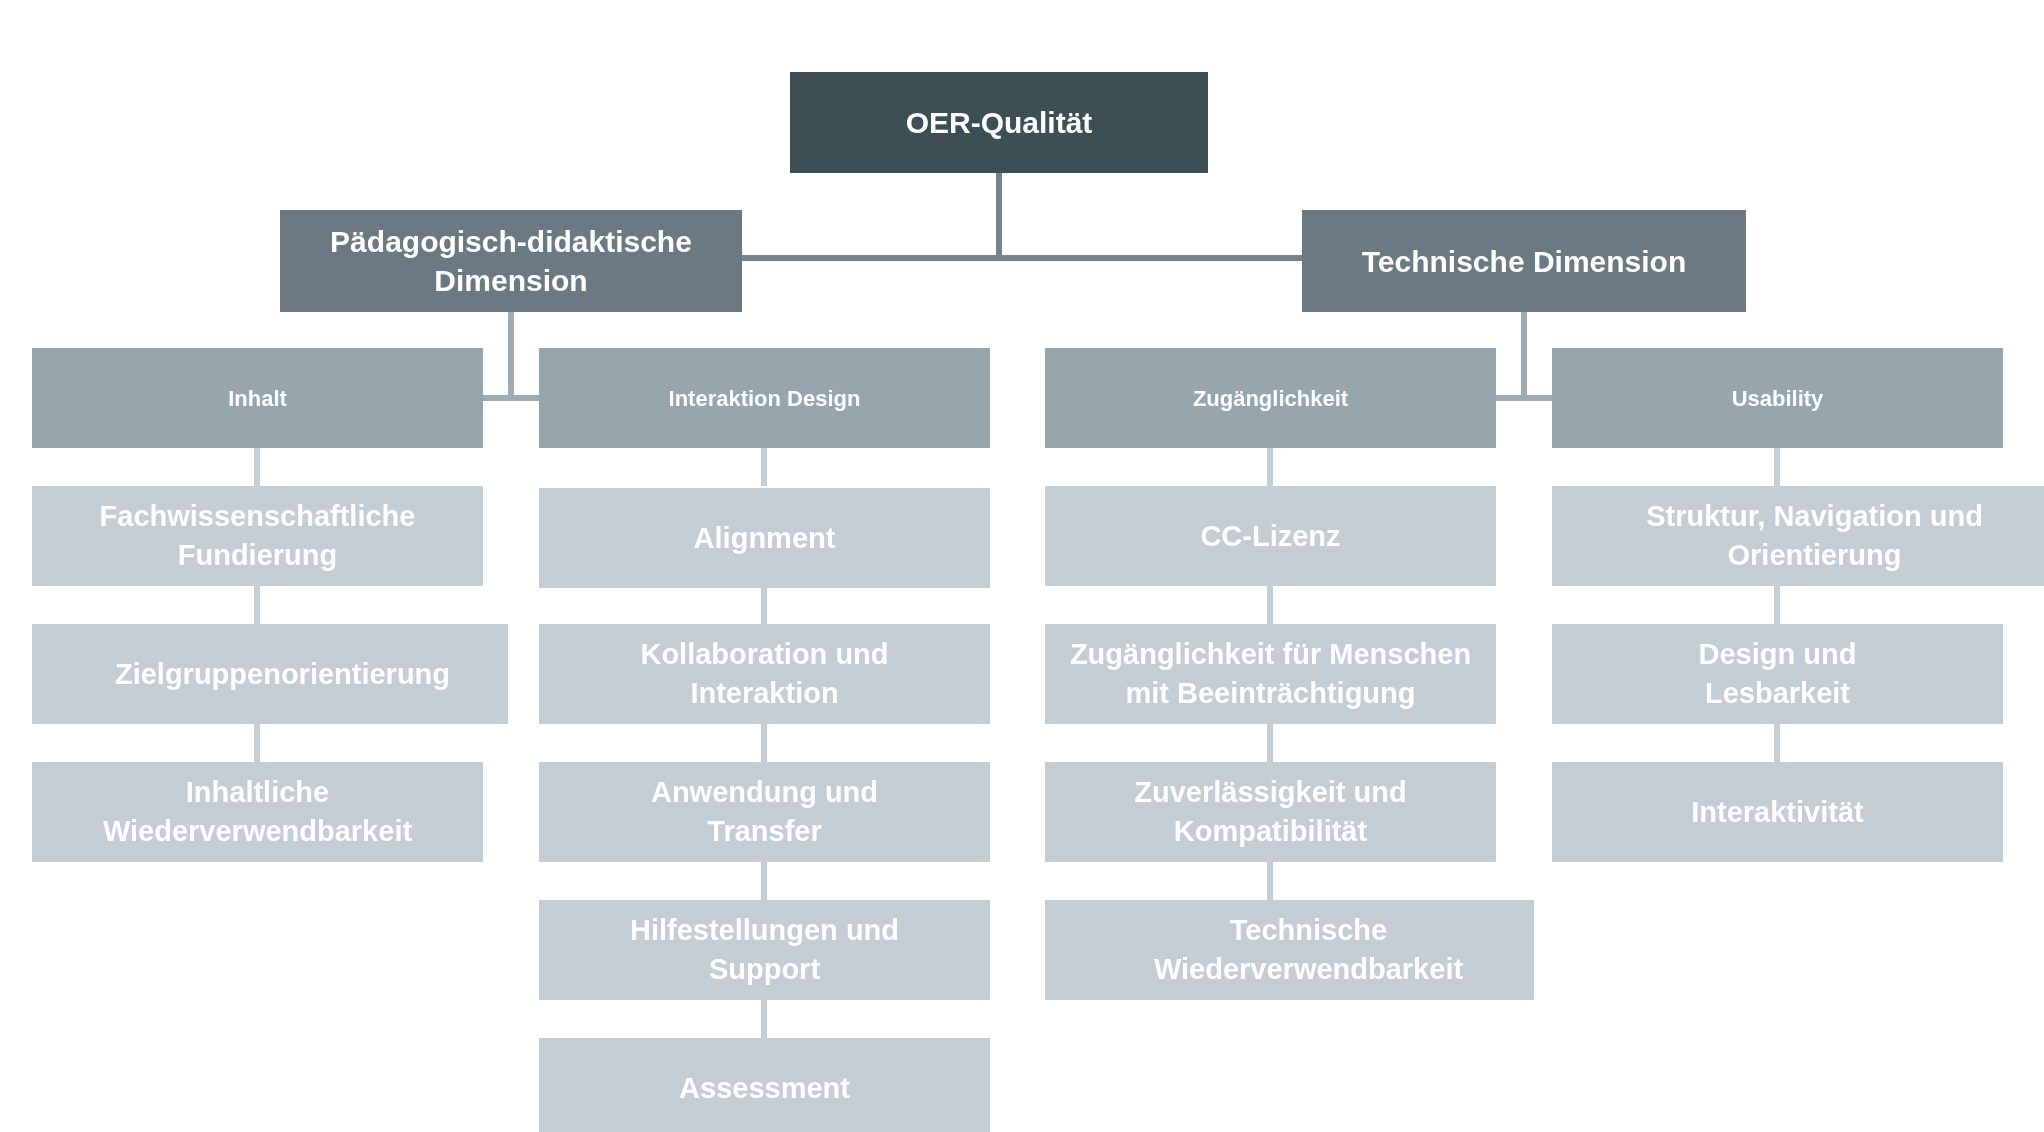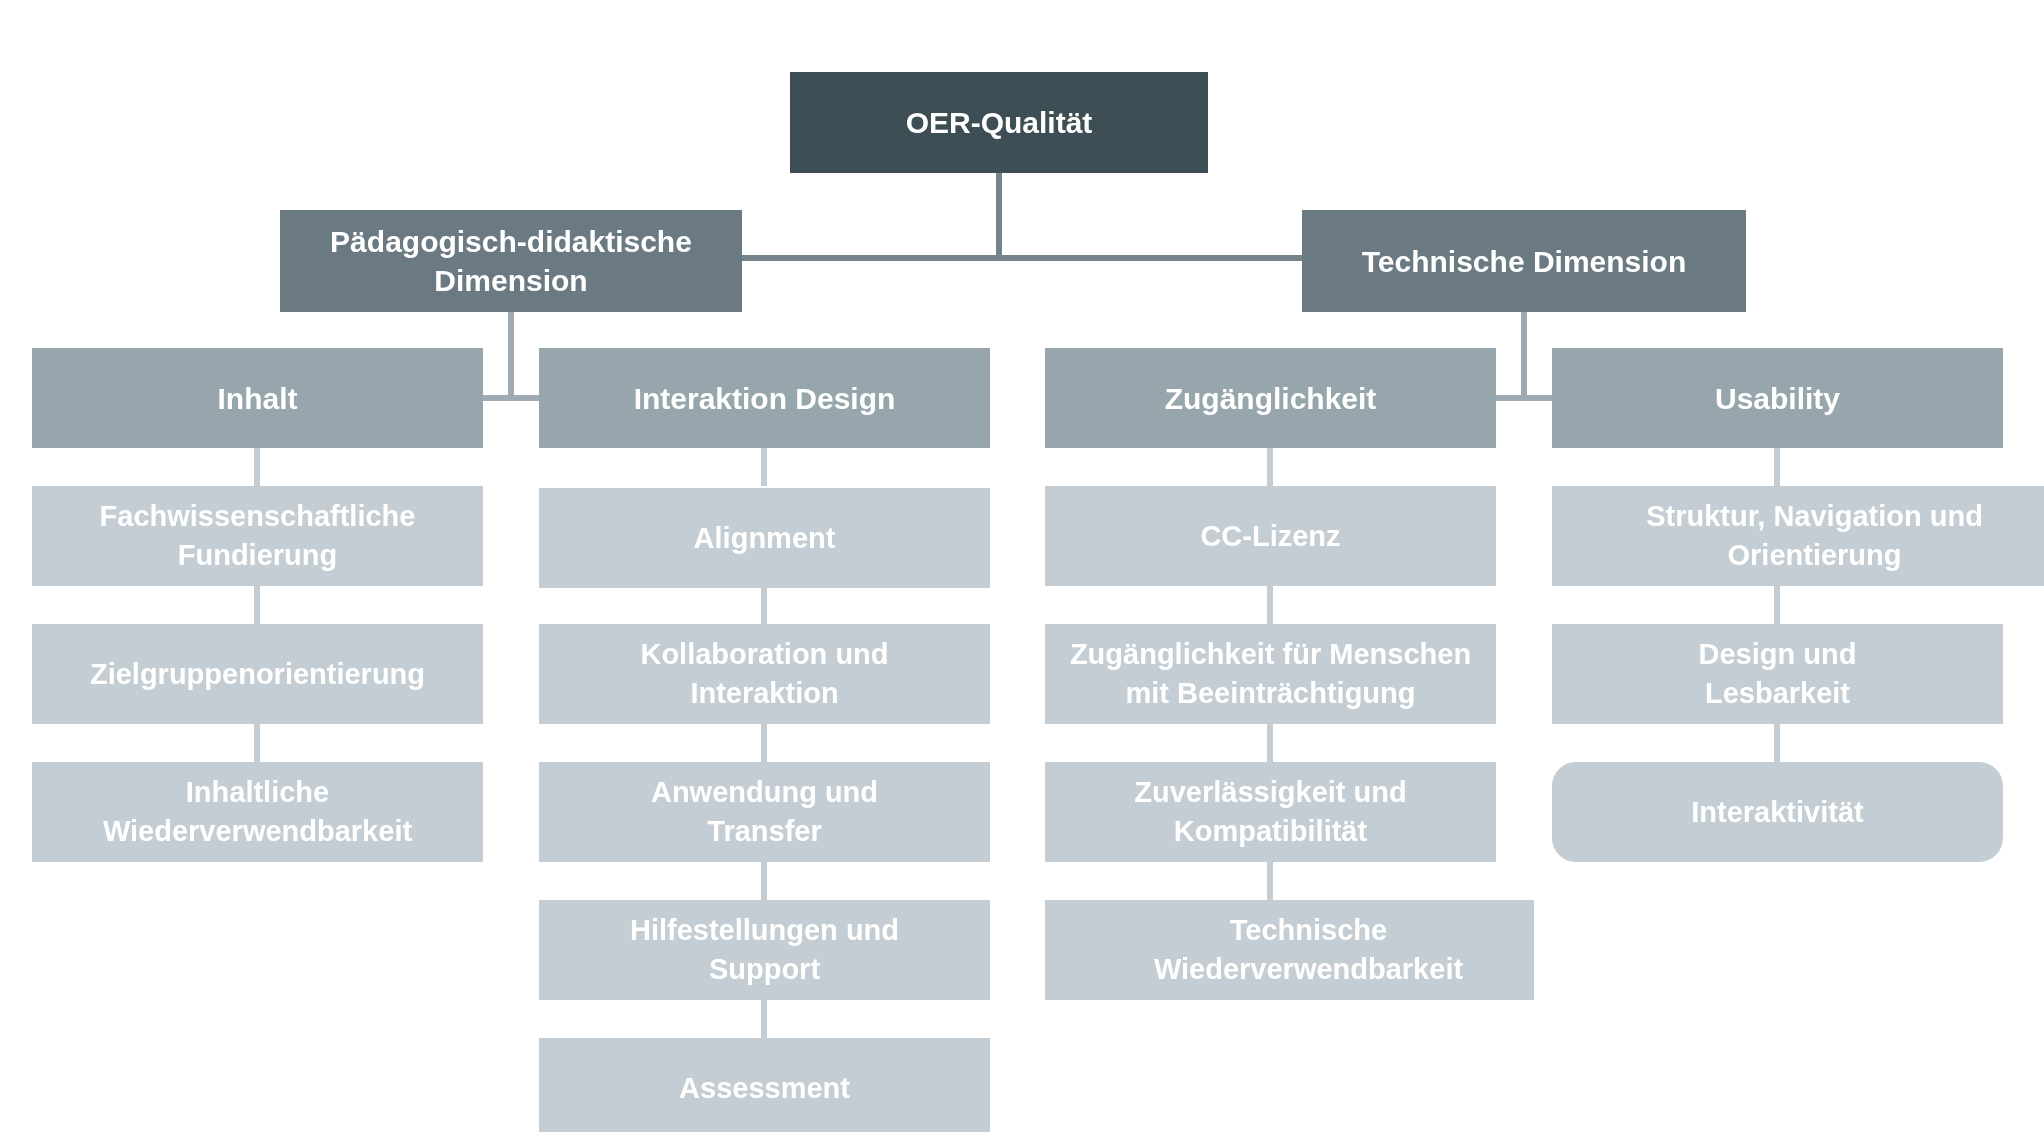--- a/index.html
+++ b/index.html
@@ -18,21 +18,21 @@
     display: flex;
     align-items: center;
     justify-content: center;
     text-align: center;
     color: var(--text, #ffffff);
     font-weight: bold;
     white-space: pre-line;
   }
   .root { background: var(--root-box, #3E4E55); font-size: 30px; line-height: 39px; }
   .dim  { background: var(--dimension-box, #6B7A82); font-size: 30px; line-height: 39px; }
-  .cat  { background: var(--category-box, #97A5AD); font-size: 30px; line-height: 39px; }
+  .cat  { background: var(--category-box, #97A5AD); font-size: 22px; line-height: 39px; }
   .sub  { background: var(--subcategory-box, #C3CDD3); font-size: 29px; line-height: 39px; }
   .line { position: absolute; }
   .l-dark  { background: var(--connector-dark, #75838B); }
   .l-mid   { background: var(--connector-mid, #9FABB2); }
   .l-light { background: var(--connector-light, #C3CDD3); }
 </style>
 </head>
 <body>
 
 <div class="canvas">
@@ -70,21 +70,21 @@
 Dimension</div>
   <div class="box dim" style="left:1302px; top:170px; width:444px; height:102px;">Technische Dimension</div>
 
   <div class="box cat" style="left:32px; top:308px; width:451px; height:100px;">Inhalt</div>
   <div class="box cat" style="left:539px; top:308px; width:451px; height:100px;">Interaktion Design</div>
   <div class="box cat" style="left:1045px; top:308px; width:451px; height:100px;">Zugänglichkeit</div>
   <div class="box cat" style="left:1552px; top:308px; width:451px; height:100px;">Usability</div>
 
   <div class="box sub" style="left:32px; top:446px; width:451px; height:100px;">Fachwissenschaftliche
 Fundierung</div>
-  <div class="box sub" style="left:32px; top:584px; width:451px; height:100px;">Zielgruppenorientierung</div>
+  <div class="box sub" style="left:32px; top:584px; width:451px; height:100px;padding-left:25px;">Zielgruppenorientierung</div>
   <div class="box sub" style="left:32px; top:722px; width:451px; height:100px;">Inhaltliche
 Wiederverwendbarkeit</div>
 
   <div class="box sub" style="left:539px; top:448px; width:451px; height:100px;">Alignment</div>
   <div class="box sub" style="left:539px; top:584px; width:451px; height:100px;">Kollaboration und
 Interaktion</div>
   <div class="box sub" style="left:539px; top:722px; width:451px; height:100px;">Anwendung und
 Transfer</div>
   <div class="box sub" style="left:539px; top:860px; width:451px; height:100px;">Hilfestellungen und
 Support</div>
@@ -95,15 +95,15 @@
 mit Beeinträchtigung</div>
   <div class="box sub" style="left:1045px; top:722px; width:451px; height:100px;">Zuverlässigkeit und
 Kompatibilität</div>
   <div class="box sub" style="left:1045px; top:860px; width:451px; height:100px;padding-left:38px;">Technische
 Wiederverwendbarkeit</div>
 
   <div class="box sub" style="left:1552px; top:446px; width:525px; height:100px;">Struktur, Navigation und
 Orientierung</div>
   <div class="box sub" style="left:1552px; top:584px; width:451px; height:100px;">Design und
 Lesbarkeit</div>
-  <div class="box sub" style="left:1552px; top:722px; width:451px; height:100px;border-radius:24px;">Interaktivität</div>
+  <div class="box sub" style="left:1552px; top:722px; width:451px; height:100px;">Interaktivität</div>
 
 </div>
 
 </body></html>

